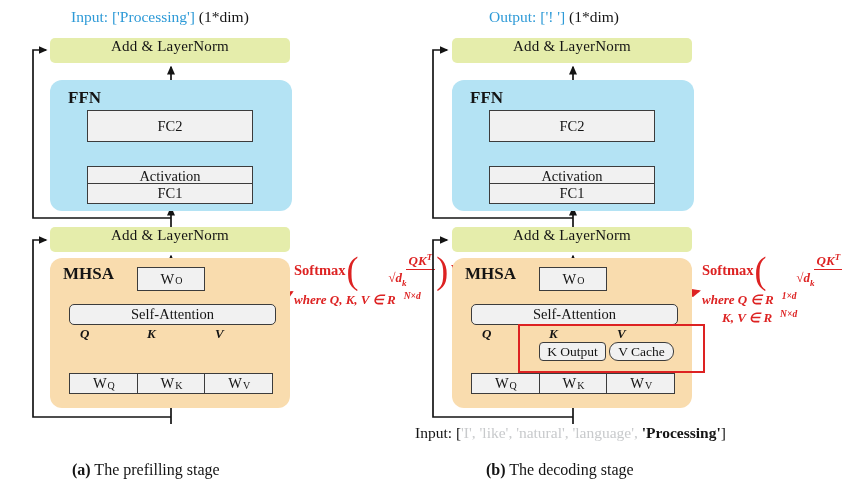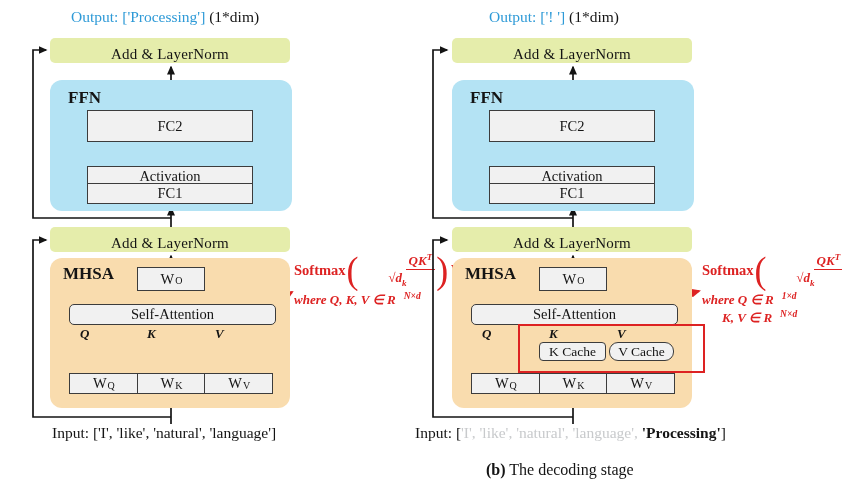--- a/index.html
+++ b/index.html
@@ -8,21 +8,21 @@
     font-family:"Liberation Serif", serif;color:var(--ink,#141414);overflow:hidden;
   }
   .panel{position:absolute;top:0;width:440px;height:497px;}
   #panel-a{left:0;}
   #panel-b{left:402px;}
   .abs{position:absolute;}
   svg.arrows{position:absolute;left:0;top:0;width:440px;height:497px;overflow:visible;pointer-events:none;}
 
   
   .addnorm{left:50px;width:240px;height:25px;background:var(--addnorm_bg,#e5edab);
-    border-radius:5px;display:flex;align-items:flex-end;justify-content:center;
+    border-radius:5px;display:flex;align-items:flex-start;justify-content:center;
     font-size:15px;letter-spacing:.2px;}
   .addnorm.top{top:38px;} .addnorm.mid{top:227px;}
   .ffn-block{left:50px;top:80px;width:242px;height:131px;background:var(--ffn_bg,#b4e3f4);border-radius:12px;}
   .mhsa-block{left:50px;top:258px;width:240px;height:150px;background:var(--mhsa_bg,#f9dcae);border-radius:12px;}
   .block-label{font-weight:bold;font-size:17px;}
   .ffn-label{left:68px;top:88px;}
   .mhsa-label{left:63px;top:264px;}
 
   
   .ibox{background:var(--box_bg,#f1f1f1);border:1.5px solid var(--box_border,#3c3c3c);
@@ -106,21 +106,21 @@
         <path d="M171 147 L171 135" marker-end="url(#ahA)"></path>
         <path d="M171 110 L171 67" marker-end="url(#ahA)"></path>
         <path d="M171 417 L33 417 L33 240 L46 240" marker-end="url(#ahA)"></path>
         <path d="M171 218 L33 218 L33 50 L46 50" marker-end="url(#ahA)"></path>
       </g>
       <g stroke="#dd2222" stroke-width="2.2" fill="none">
         <path d="M262 311 L292 292" marker-end="url(#ahRA)"></path>
       </g>
     </svg>
 
-    <div class="abs output-line out-a"><span class="hl-blue">Output: ['Processing']</span><span> (1*dim)</span></div>
+    <div class="abs output-line out-a"><span class="hl-blue">Input: ['Processing']</span><span> (1*dim)</span></div>
 
     <div class="abs addnorm top">
         <span>Add &amp; LayerNorm</span>
       </div>
 
     <div class="abs ffn-block"></div>
     <div class="abs block-label ffn-label">FFN</div>
     <div class="abs ibox fc2">
         <span>FC2</span>
       </div>
@@ -171,21 +171,21 @@
         <span class="frac">
           <span class="num"><span>QK</span><sup style="font-size:9px">T</sup></span>
           <span class="den"><span>√d</span><sub style="font-size:9px">k</sub></span>
         </span>
         <span class="f-paren">)</span>
         <span class="f-v">V</span>
       </div>
       <div class="f-where"><span>where Q, K, V ∈ R</span><sup>N×d</sup></div>
     </div>
 
-    <div class="abs input-line in-a"><span>Input: ['I', 'like', 'natural', 'language']</span></div>
+    <div class="abs caption cap-a"><span class="cap-bold">(a)</span><span> The prefilling stage</span></div>
   </div>
 
   <div class="panel" id="panel-b">
 
     <svg class="arrows" xmlns="http://www.w3.org/2000/svg">
       <defs>
         <marker id="ahB" markerUnits="userSpaceOnUse" markerWidth="9" markerHeight="8" refX="7.5" refY="4" orient="auto">
           <path d="M0 0 L9 4 L0 8 Z" fill="#141414"></path>
         </marker>
         <marker id="ahRB" markerUnits="userSpaceOnUse" markerWidth="10" markerHeight="9" refX="8" refY="4.5" orient="auto">
@@ -247,21 +247,21 @@
       </div>
     <div class="abs ibox sa">
         <span>Self-Attention</span>
       </div>
 
     <div class="abs qkv q-lab">Q</div>
     <div class="abs qkv k-lab">K</div>
     <div class="abs qkv v-lab">V</div>
 
     <div class="abs ibox cache kcache">
-        <span>K Cache</span>
+        <span>K Output</span>
       </div>
     <div class="abs ibox cache vcache">
         <span>V Cache</span>
       </div>
     <div class="abs redrect"></div>
 
     <div class="abs wrow">
       <div class="wcell">
           <span>W</span>
           <sub class="small">Q</sub>

